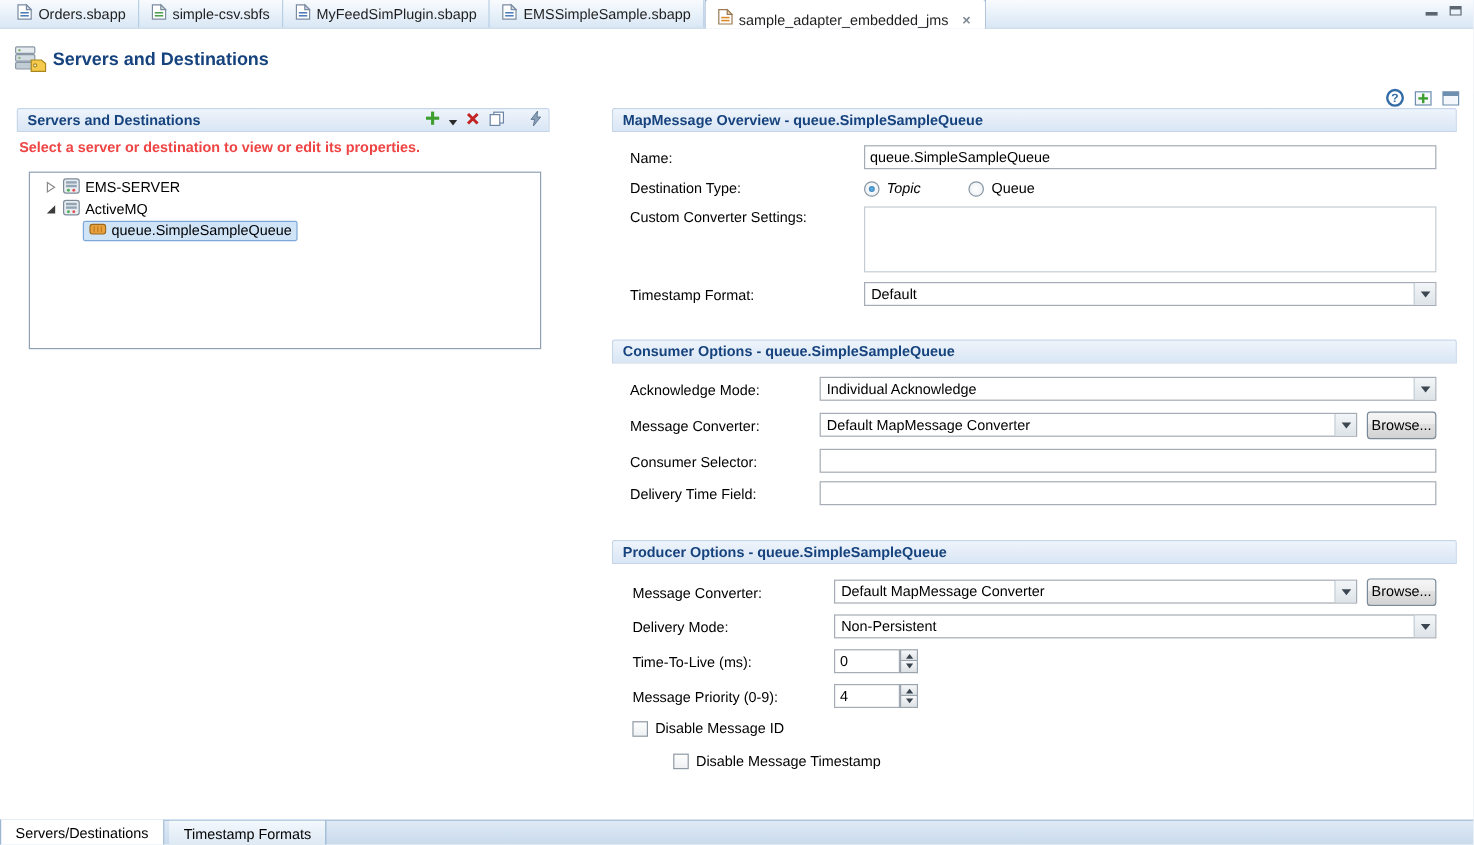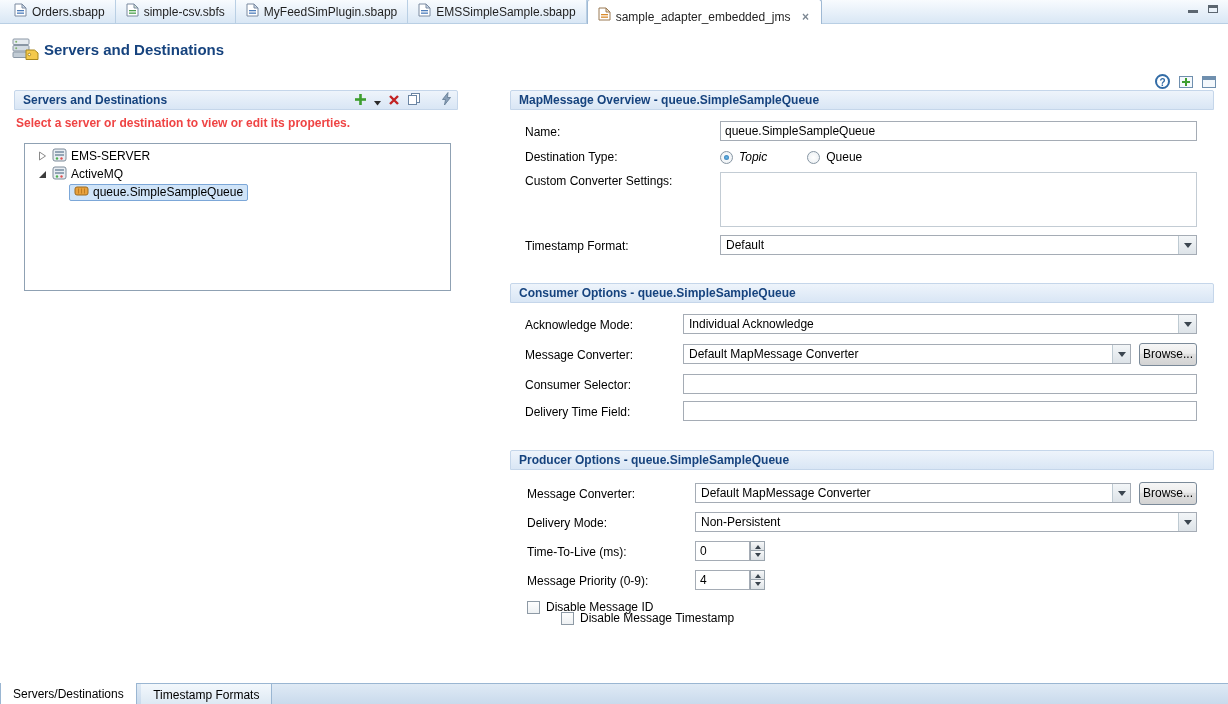--- a/index.html
+++ b/index.html
@@ -306,21 +306,21 @@
           <span class="tri-up"></span>
         </span>
       <span class="spinbtn down">
           <span class="tri-down"></span>
         </span>
     </div>
     <div class="chkrow" style="left:17px;top:149px;justify-content:center;">
       <span class="cb"></span>
       <span class="lbl" style="position:static;">Disable Message ID</span>
     </div>
-    <div class="chkrow" style="left:17px;top:160px;padding-left:34px;">
+    <div class="chkrow" style="left:17px;top:176px;padding-left:34px;">
       <span class="cb"></span>
       <span class="lbl" style="position:static;">Disable Message Timestamp</span>
     </div>
   </div>
 
   <div class="bottombar">
     <span class="btab active">Servers/Destinations</span>
     <span class="btab inactive">Timestamp Formats</span>
   </div>
 

